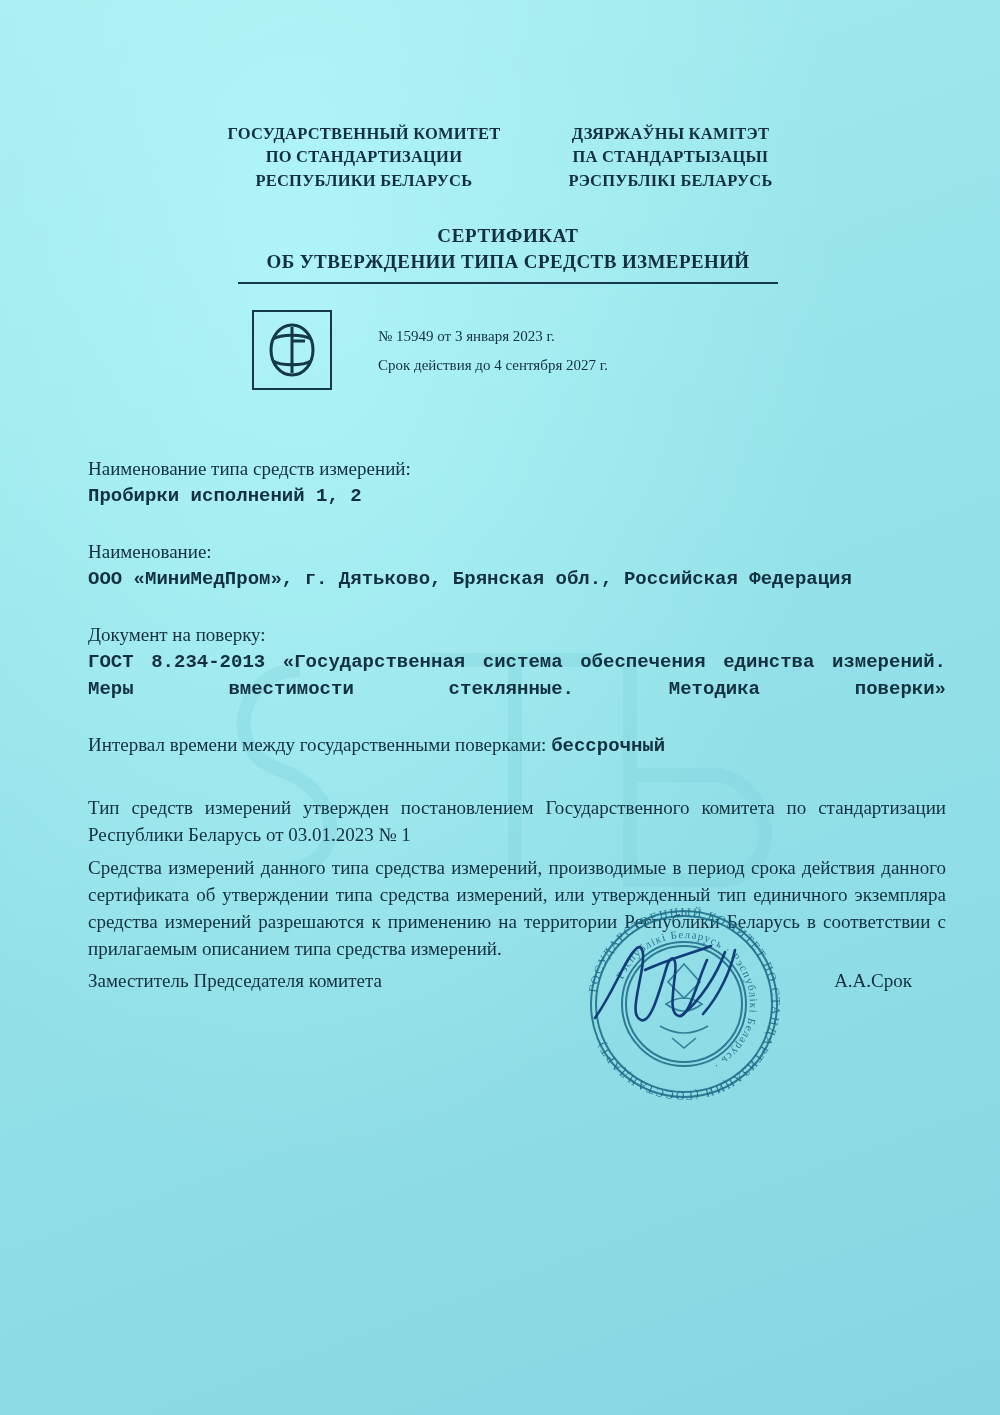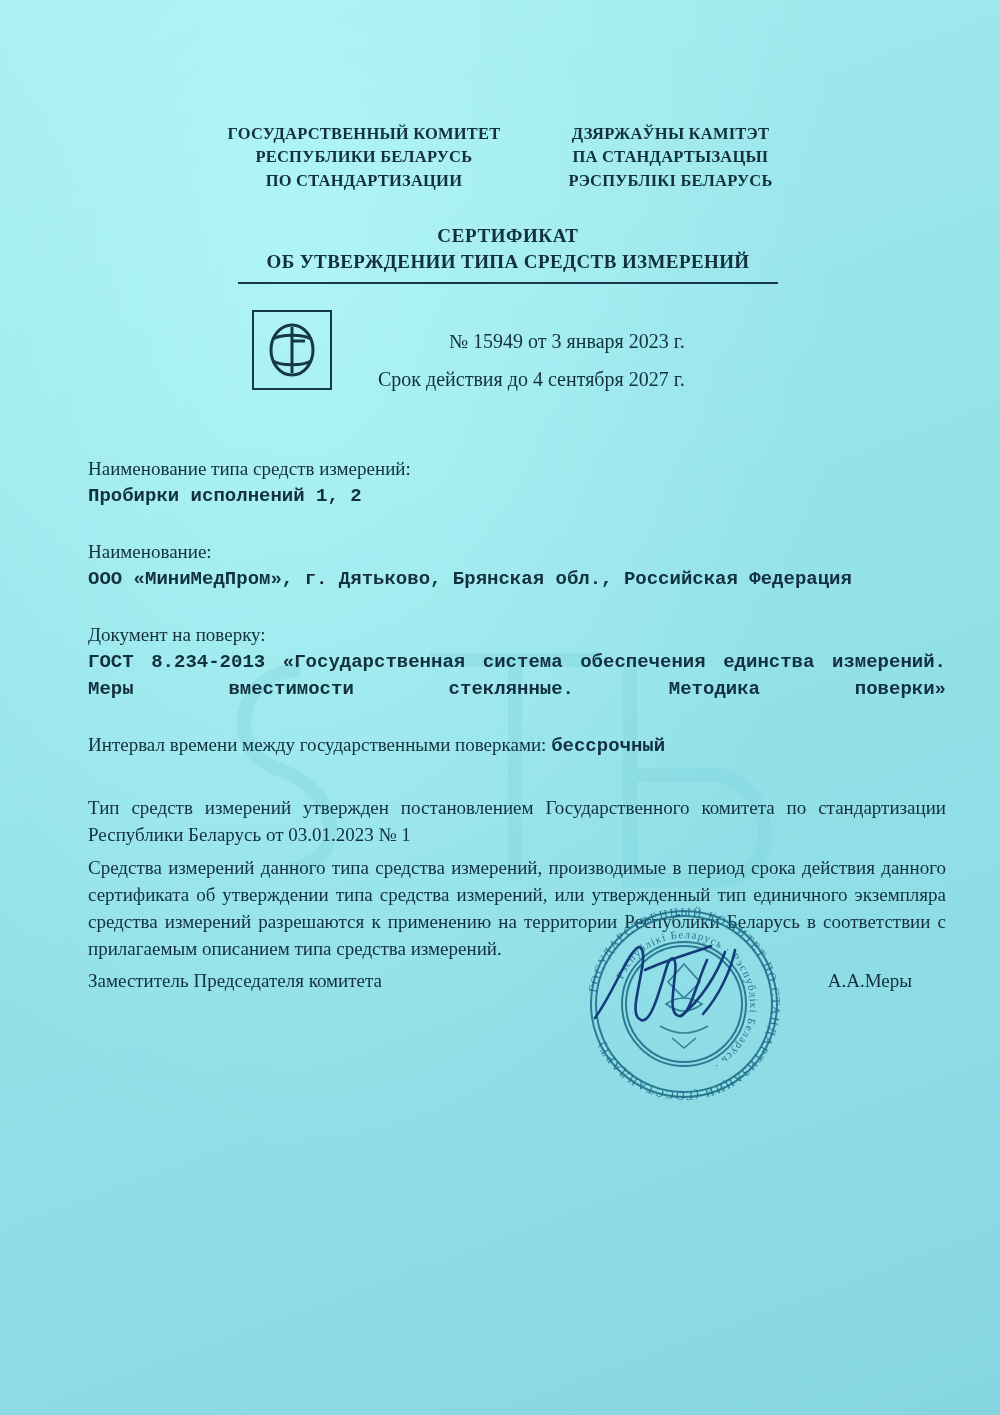--- a/index.html
+++ b/index.html
@@ -102,23 +102,22 @@
     height: 80px;
     border: 2.5px solid #14384a;
     box-sizing: border-box;
     display: flex;
     align-items: center;
     justify-content: center;
   }
   .emblem svg { width: 62px; height: 62px; }
   .numbers {
     padding-top: 12px;
-    font-size: 20px;
+    font-size: 15px;
     line-height: 1.9;
-    text-align: right;
   }
 
   
   .body {
     position: absolute;
     top: 440px;
     left: 88px;
     width: 858px;
     font-size: 19px;
     line-height: 1.42;
@@ -179,22 +178,22 @@
         <path d="M450 100 L450 320 L540 320 C600 320 600 230 540 215 L450 215"></path>
       </g>
     </svg>
   </div>
 
   <div class="content">
 
     <div class="header">
       <div class="header-col">
         <div>ГОСУДАРСТВЕННЫЙ КОМИТЕТ</div>
+        <div>ПО СТАНДАРТИЗАЦИИ</div>
         <div>РЕСПУБЛИКИ БЕЛАРУСЬ</div>
-        <div>ПО СТАНДАРТИЗАЦИИ</div>
       </div>
       <div class="header-col">
         <div>ДЗЯРЖАЎНЫ КАМІТЭТ</div>
         <div>ПА СТАНДАРТЫЗАЦЫІ</div>
         <div>РЭСПУБЛІКІ БЕЛАРУСЬ</div>
       </div>
     </div>
 
     <div class="title-block">
       <div class="title-line1">СЕРТИФИКАТ</div>
@@ -250,21 +249,21 @@
 
       <div class="gap"></div>
 
       <div class="para just">Тип средств измерений утвержден постановлением Государственного комитета по стандартизации Республики Беларусь от 03.01.2023 № 1</div>
       <div class="para just">Средства измерений данного типа средства измерений, производимые в период срока действия данного сертификата об утверждении типа средства измерений, или утвержденный тип единичного экземпляра средства измерений разрешаются к применению на территории Республики Беларусь в соответствии с прилагаемым описанием типа средства измерений.</div>
 
     </div>
 
     <div class="sign-row">
       <span>Заместитель Председателя комитета</span>
-      <span>А.А.Меры</span>
+      <span>А.А.Срок</span>
     </div>
 
     <div class="stamp">
       <svg viewBox="0 0 212 212" xmlns="http://www.w3.org/2000/svg">
         <defs>
           <path id="outerArc" d="M 106,106 m -88,0 a 88,88 0 1,1 176,0 a 88,88 0 1,1 -176,0"></path>
           <path id="innerArc" d="M 106,106 m -66,0 a 66,66 0 1,1 132,0 a 66,66 0 1,1 -132,0"></path>
         </defs>
         <g fill="none" stroke="#1b6a86" stroke-width="2" opacity="0.85">
           <circle cx="106" cy="106" r="93"></circle>

